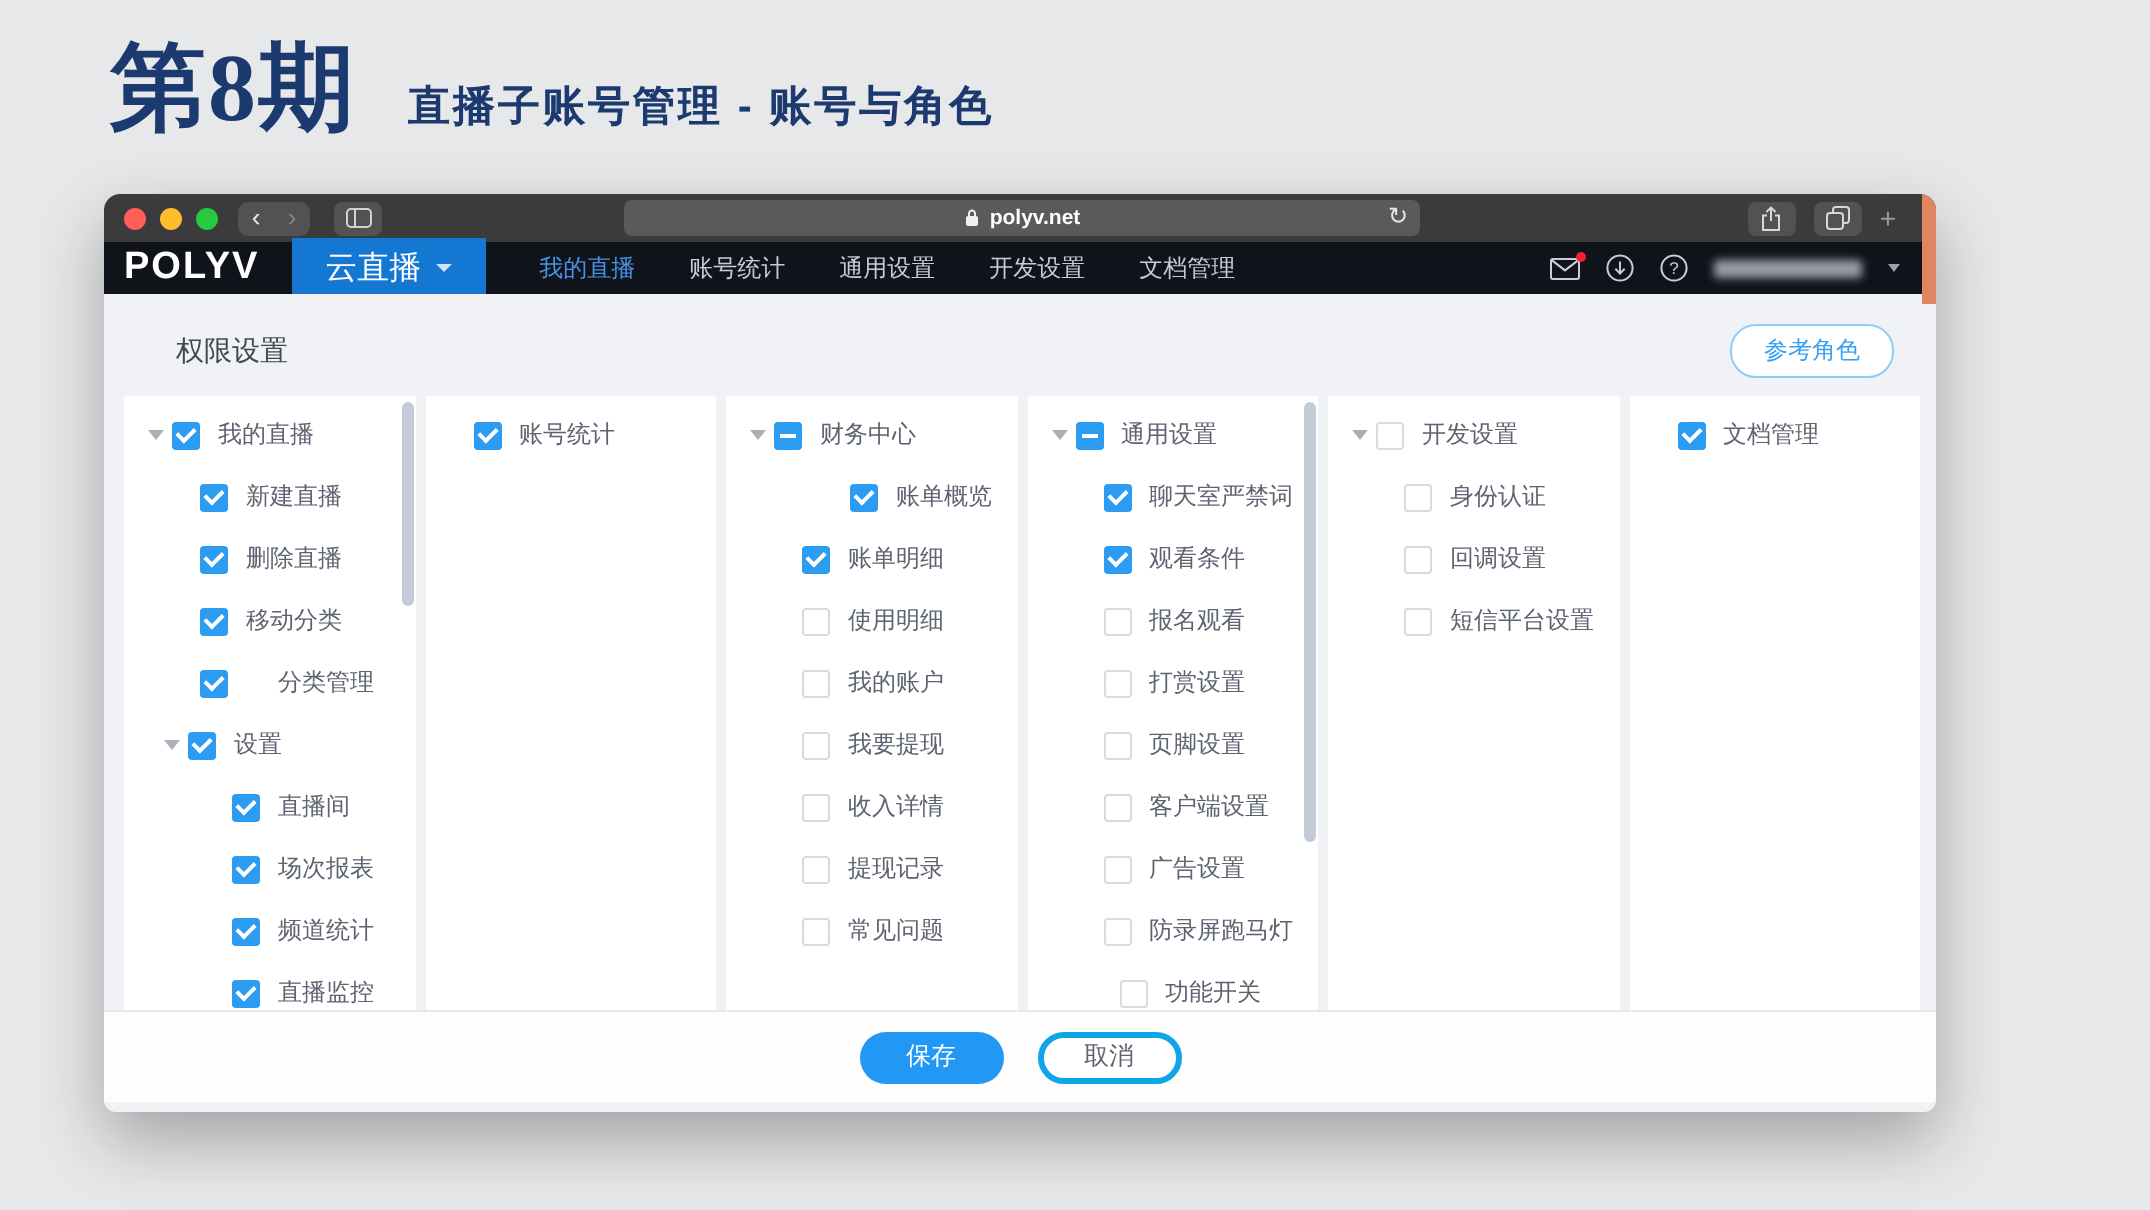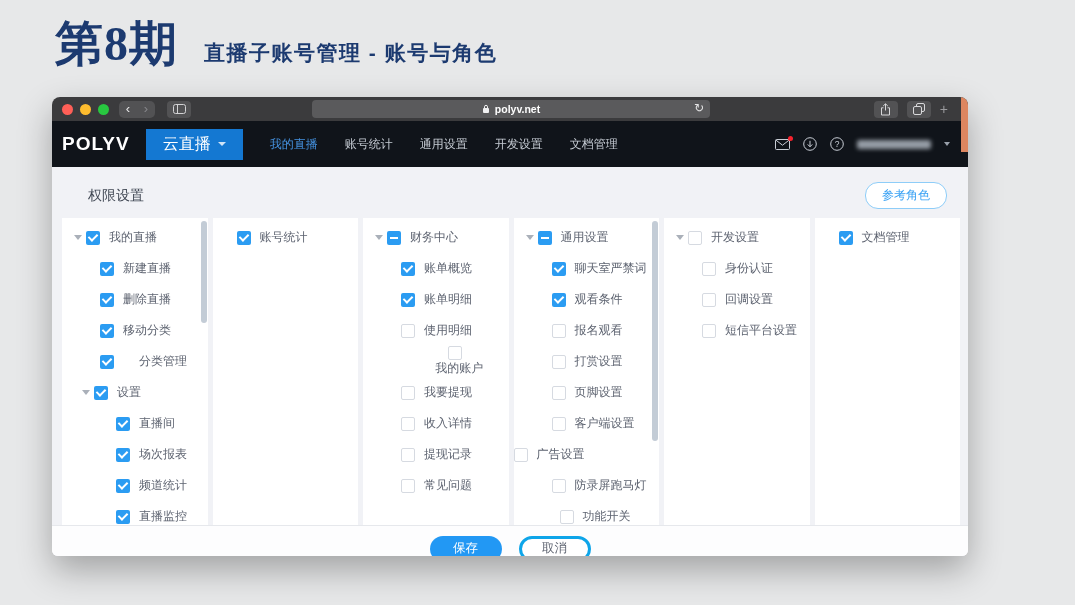--- a/index.html
+++ b/index.html
@@ -31,21 +31,21 @@
   .tb-group span { width:18px; text-align:center; font-size:13px; line-height:16px; }
   .back-arrow { color:#e9e9ea; } .fwd-arrow { color:#86868a; }
   .tb-btn { margin-left:12px; width:24px; height:17px; background:#525254; border-radius:4px; display:flex; align-items:center; justify-content:center; }
   .urlbar { position:absolute; left:260px; top:3px; width:398px; height:18px; background:#5a5a5c; border-radius:4px;
     display:flex; align-items:center; justify-content:center; gap:5px; color:#fdfdfd; font-size:10.5px; font-weight:bold; }
   .refresh { position:absolute; right:6px; top:1px; color:#e3e3e4; font-size:12px; font-weight:normal; }
   .tb-right { margin-left:auto; display:flex; gap:9px; align-items:center; padding-right:10px; }
   .plus { color:#9a9a9d; font-size:14px; line-height:14px; }
 
   
-  .navbar { height:46px; background:#10141a; display:flex; align-items:center; position:relative; padding-right:18px; }
+  .navbar { height:26px; background:#10141a; display:flex; align-items:center; position:relative; padding-right:18px; }
   .logo { color:#ffffff; font-weight:bold; font-size:19px; letter-spacing:1px; padding:0 16px 0 10px; }
   .nav-primary { height:31px; background:#1478d2; color:#fff; font-size:16px; display:flex; align-items:center; gap:7px; padding:0 17px; }
   .tri-down-w { width:0; height:0; border-left:4px solid transparent; border-right:4px solid transparent; border-top:4px solid #cfe4f7; }
   .nav-items { display:flex; align-items:center; }
   .nav-item { color:#c6ccd4; font-size:12px; margin-left:27px; }
   .nav-item.active { color:#4593e2; }
   .nav-right { margin-left:auto; display:flex; align-items:center; gap:13px; }
   .env-wrap { position:relative; display:flex; }
   .red-dot { position:absolute; top:-3px; right:-3px; width:5px; height:5px; border-radius:50%; background:#f5222d; }
   .account-blur { width:74px; height:9px; background:#969da6; border-radius:2px; filter:blur(2px); }
@@ -231,33 +231,33 @@
           </div>
         </div>
         <div class="col">
           <div class="row" style="padding-left: 8px;">
             <span class="arrow-slot">
               <i class="tri"></i>
             </span>
             <span class="cb indeterminate"></span>
             <span class="node-label">财务中心</span>
           </div>
-          <div class="row" style="padding-left: 38px;">
+          <div class="row" style="padding-left: 22px; margin-left: 40px;">
             <span class="cb checked"></span>
             <span class="node-label">账单概览</span>
           </div>
           <div class="row" style="padding-left: 38px;">
             <span class="cb checked"></span>
             <span class="node-label">账单明细</span>
           </div>
           <div class="row" style="padding-left: 38px;">
             <span class="cb unchecked"></span>
             <span class="node-label">使用明细</span>
           </div>
-          <div class="row" style="padding-left: 38px; flex-direction: column;">
+          <div class="row" style="padding-left: 38px;">
             <span class="cb unchecked"></span>
             <span class="node-label">我的账户</span>
           </div>
           <div class="row" style="padding-left: 38px;">
             <span class="cb unchecked"></span>
             <span class="node-label">我要提现</span>
           </div>
           <div class="row" style="padding-left: 38px;">
             <span class="cb unchecked"></span>
             <span class="node-label">收入详情</span>
@@ -296,21 +296,21 @@
             <span class="node-label">打赏设置</span>
           </div>
           <div class="row" style="padding-left: 38px;">
             <span class="cb unchecked"></span>
             <span class="node-label">页脚设置</span>
           </div>
           <div class="row" style="padding-left: 38px;">
             <span class="cb unchecked"></span>
             <span class="node-label">客户端设置</span>
           </div>
-          <div class="row" style="">
+          <div class="row" style="padding-left: 38px;">
             <span class="cb unchecked"></span>
             <span class="node-label">广告设置</span>
           </div>
           <div class="row" style="padding-left: 38px;">
             <span class="cb unchecked"></span>
             <span class="node-label">防录屏跑马灯</span>
           </div>
           <div class="row" style="padding-left: 46px;">
             <span class="cb unchecked"></span>
             <span class="node-label">功能开关</span>

